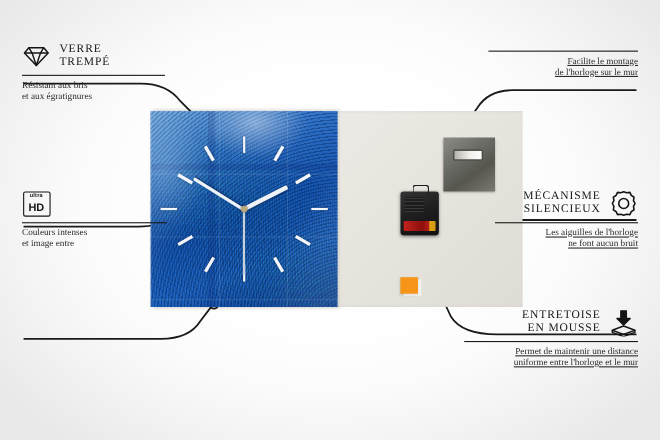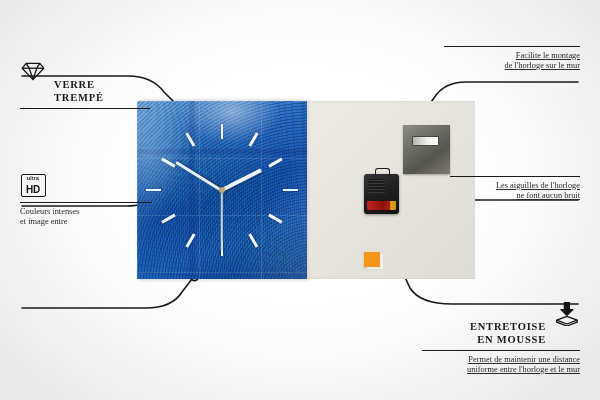--- a/index.html
+++ b/index.html
@@ -213,28 +213,27 @@
 
   .feat-head {
     display: flex;
     align-items: center;
     gap: 8px;
   }
   .feature.right .feat-head { justify-content: flex-end; }
 
   .feat-title {
     font-family: "Liberation Serif", serif;
-    font-weight: bold;
+    font-weight: normal;
     font-size: 10.5px;
     letter-spacing: 0.8px;
     line-height: 12.5px;
     color: #18181a;
     text-transform: uppercase;
     white-space: pre-line;
-    margin-top: 41px;
   }
   .feature.left .feat-title { text-align: left; }
   .feature.right .feat-title { text-align: right; }
 
   .feat-rule {
     height: 1px;
     background: #1a1a1a;
     margin-top: 4px;
   }
 
@@ -363,20 +362,22 @@
             <path d="M2.2,7.2 L6.2,2.4 L19.8,2.4 L23.8,7.2 L13,18.6 Z"></path>
             <path d="M2.2,7.2 L23.8,7.2"></path>
             <path d="M6.2,2.4 L9.2,7.2 L13,18.6 L16.8,7.2 L19.8,2.4"></path>
           </g>
         </svg>
       </span>
       <span class="feat-title">VERRE
 TREMPÉ</span>
     </div>
     <div class="feat-rule"></div>
+    <div class="feat-desc">Résistant aux bris
+et aux égratignures</div>
   </div>
 
   <div class="feature left" style="left:20px; top:172px; width:132px;">
     <div class="feat-head">
       <span class="feat-icon">
         <span class="hd-badge">
           <span class="hd-ultra">ultra</span>
           <span class="hd-main">HD</span>
         </span>
       </span>
@@ -387,20 +388,32 @@
   </div>
 
 
   <div class="feature right" style="left:444px; top:42px; width:136px;">
     <div class="feat-rule"></div>
     <div class="feat-desc">Facilite le montage
 de l'horloge sur le mur</div>
   </div>
 
   <div class="feature right" style="left:450px; top:172px; width:130px;">
+    <div class="feat-head">
+      <span class="feat-title">MÉCANISME
+SILENCIEUX</span>
+      <span class="feat-icon">
+        <svg width="26" height="26" viewBox="0 0 26 26">
+          <g fill="none" stroke="#141416" stroke-width="1.45" stroke-linejoin="round">
+            <path d="M13,2.3 L15.6,3.2 L18.6,2.9 L19.9,5.6 L22.4,7.3 L21.9,10.3 L23.3,13 L21.9,15.7 L22.4,18.7 L19.9,20.4 L18.6,23.1 L15.6,22.8 L13,23.7 L10.4,22.8 L7.4,23.1 L6.1,20.4 L3.6,18.7 L4.1,15.7 L2.7,13 L4.1,10.3 L3.6,7.3 L6.1,5.6 L7.4,2.9 L10.4,3.2 Z"></path>
+            <circle cx="13" cy="13" r="4.5"></circle>
+          </g>
+        </svg>
+      </span>
+    </div>
     <div class="feat-rule"></div>
     <div class="feat-desc">Les aiguilles de l'horloge
 ne font aucun bruit</div>
   </div>
 
   <div class="feature right" style="left:422px; top:280px; width:158px;">
     <div class="feat-head">
       <span class="feat-title">ENTRETOISE
 EN MOUSSE</span>
       <span class="feat-icon">

